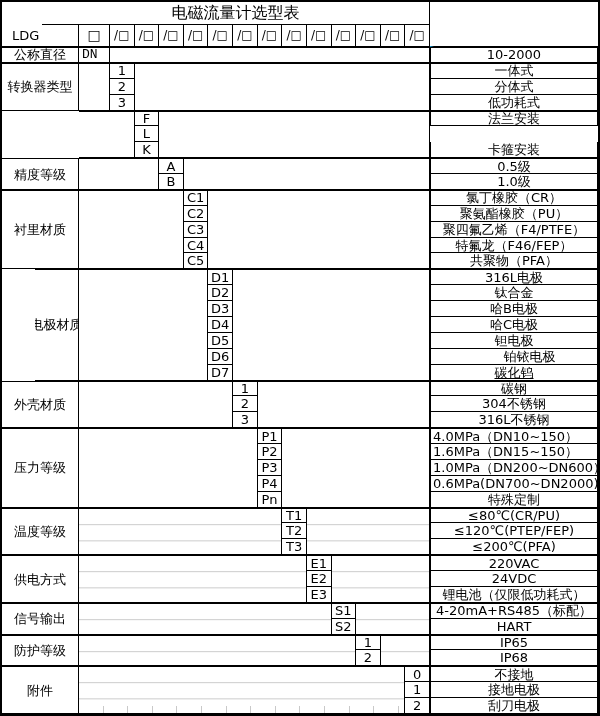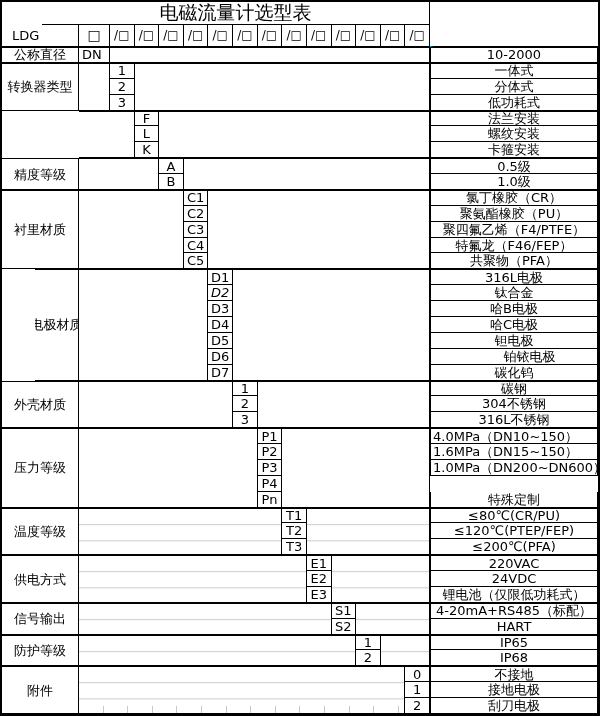--- a/index.html
+++ b/index.html
@@ -14,21 +14,21 @@
     grid-template-rows:repeat(44,1fr);
   }
   .cell{
     box-sizing:border-box;
     border-right:1px solid #000;border-bottom:1px solid #000;
     display:flex;align-items:center;justify-content:center;
     font-size:13px;line-height:1;white-space:nowrap;overflow:hidden;
     background:transparent;
   }
   .sec-top{border-top:1px solid #000;}
-  .title{grid-column:1 / span 15;grid-row:1;font-size:19px;margin-left:40px;}
+  .title{grid-column:1 / span 15;grid-row:1;font-size:16px;margin-left:40px;}
   .fn-header{grid-column:16;grid-row:1 / span 2;border-left:4px solid #0ea5e9;font-size:13px;margin-top:44px;}
   .ldg{grid-column:1;grid-row:2;justify-content:flex-start;padding-left:10px;}
   .boxcell{grid-column:2;grid-row:2;font-size:14px;}
   .slot{font-size:12px;letter-spacing:0px;}
   .label{text-align:center;}
   .dncode{justify-content:flex-start;padding-left:3px;}
   .val{border-left:1px solid #000;}
   .val.left{justify-content:flex-start;padding-left:2px;}
   .empty{}
   
@@ -60,39 +60,38 @@
       <div class="cell slot" style="grid-area: 2 / 7;">/□</div>
       <div class="cell slot" style="grid-area: 2 / 8;">/□</div>
       <div class="cell slot" style="grid-area: 2 / 9;">/□</div>
       <div class="cell slot" style="grid-area: 2 / 10;">/□</div>
       <div class="cell slot" style="grid-area: 2 / 11;">/□</div>
       <div class="cell slot" style="grid-area: 2 / 12;">/□</div>
       <div class="cell slot" style="grid-area: 2 / 13;">/□</div>
       <div class="cell slot" style="grid-area: 2 / 14;">/□</div>
       <div class="cell slot" style="grid-area: 2 / 15;">/□</div>
       <div class="cell label sec-top" style="grid-area: 3 / 1 / span 1;">公称直径</div>
-      <div class="cell code dncode sec-top" style="grid-area: 3 / 2;">DN</div>
+      <div class="cell code dncode sec-top" style="grid-area: 3 / 2; font-family: Liberation Mono, monospace;">DN</div>
       <div class="cell empty sec-top" style="grid-area: 3 / 3 / auto / span 13;"></div>
       <div class="cell val sec-top" style="grid-area: 3 / 16;">10-2000</div>
       <div class="cell label sec-top" style="grid-area: 4 / 1 / span 3;">转换器类型</div>
       <div class="cell empty sec-top" style="grid-area: 4 / 2 / span 3 / span 1;"></div>
       <div class="cell empty sec-top" style="grid-area: 4 / 4 / span 3 / span 12;"></div>
       <div class="cell code sec-top" style="grid-area: 4 / 3;">1</div>
       <div class="cell code" style="grid-area: 5 / 3;">2</div>
       <div class="cell code" style="grid-area: 6 / 3;">3</div>
       <div class="cell val sec-top" style="grid-area: 4 / 16;">一体式</div>
       <div class="cell val" style="grid-area: 5 / 16;">分体式</div>
       <div class="cell val" style="grid-area: 6 / 16;">低功耗式</div>
       <div class="cell empty sec-top" style="grid-area: 7 / 2 / span 3 / span 2;"></div>
       <div class="cell empty sec-top" style="grid-area: 7 / 5 / span 3 / span 11;"></div>
       <div class="cell code sec-top" style="grid-area: 7 / 4;">F</div>
       <div class="cell code" style="grid-area: 8 / 4;">L</div>
       <div class="cell code" style="grid-area: 9 / 4;">K</div>
       <div class="cell val sec-top" style="grid-area: 7 / 16;">法兰安装</div>
-      <div class="cell val" style="grid-area: 8 / 16;">螺纹安装</div>
       <div class="cell val" style="grid-area: 9 / 16;">卡箍安装</div>
       <div class="cell label sec-top" style="grid-area: 10 / 1 / span 2;">精度等级</div>
       <div class="cell empty sec-top" style="grid-area: 10 / 2 / span 2 / span 3;"></div>
       <div class="cell empty sec-top" style="grid-area: 10 / 6 / span 2 / span 10;"></div>
       <div class="cell code sec-top" style="grid-area: 10 / 5;">A</div>
       <div class="cell code" style="grid-area: 11 / 5;">B</div>
       <div class="cell val sec-top" style="grid-area: 10 / 16;">0.5级</div>
       <div class="cell val" style="grid-area: 11 / 16;">1.0级</div>
       <div class="cell label sec-top" style="grid-area: 12 / 1 / span 5;">衬里材质</div>
       <div class="cell empty sec-top" style="grid-area: 12 / 2 / span 5 / span 4;"></div>
@@ -104,53 +103,54 @@
       <div class="cell code" style="grid-area: 16 / 6;">C5</div>
       <div class="cell val sec-top" style="grid-area: 12 / 16;">氯丁橡胶（CR）</div>
       <div class="cell val" style="grid-area: 13 / 16;">聚氨酯橡胶（PU）</div>
       <div class="cell val" style="grid-area: 14 / 16;">聚四氟乙烯（F4/PTFE）</div>
       <div class="cell val" style="grid-area: 15 / 16;">特氟龙（F46/FEP）</div>
       <div class="cell val" style="grid-area: 16 / 16;">共聚物（PFA）</div>
       <div class="cell label sec-top" style="grid-area: 17 / 1 / span 7; margin-left: 33px;">电极材质</div>
       <div class="cell empty sec-top" style="grid-area: 17 / 2 / span 7 / span 5;"></div>
       <div class="cell empty sec-top" style="grid-area: 17 / 8 / span 7 / span 8;"></div>
       <div class="cell code sec-top" style="grid-area: 17 / 7;">D1</div>
-      <div class="cell code" style="grid-area: 18 / 7; font-style: italic;">D2</div>
+      <div class="cell code" style="grid-area: 18 / 7;">D2</div>
       <div class="cell code" style="grid-area: 19 / 7;">D3</div>
       <div class="cell code" style="grid-area: 20 / 7;">D4</div>
       <div class="cell code" style="grid-area: 21 / 7;">D5</div>
       <div class="cell code" style="grid-area: 22 / 7;">D6</div>
       <div class="cell code" style="grid-area: 23 / 7;">D7</div>
       <div class="cell val sec-top" style="grid-area: 17 / 16;">316L电极</div>
       <div class="cell val" style="grid-area: 18 / 16;">钛合金</div>
       <div class="cell val" style="grid-area: 19 / 16;">哈B电极</div>
       <div class="cell val" style="grid-area: 20 / 16;">哈C电极</div>
       <div class="cell val" style="grid-area: 21 / 16;">钽电极</div>
       <div class="cell val" style="grid-area: 22 / 16; padding-left: 31px;">铂铱电极</div>
-      <div class="cell val" style="grid-area: 23 / 16;">碳化钨</div>
+      <div class="cell val" style="grid-area: 23 / 16; text-decoration: underline;">碳化钨</div>
       <div class="cell label sec-top" style="grid-area: 24 / 1 / span 3;">外壳材质</div>
       <div class="cell empty sec-top" style="grid-area: 24 / 2 / span 3 / span 6;"></div>
       <div class="cell empty sec-top" style="grid-area: 24 / 9 / span 3 / span 7;"></div>
       <div class="cell code sec-top" style="grid-area: 24 / 8;">1</div>
       <div class="cell code" style="grid-area: 25 / 8;">2</div>
       <div class="cell code" style="grid-area: 26 / 8;">3</div>
       <div class="cell val sec-top" style="grid-area: 24 / 16;">碳钢</div>
       <div class="cell val" style="grid-area: 25 / 16;">304不锈钢</div>
       <div class="cell val" style="grid-area: 26 / 16;">316L不锈钢</div>
       <div class="cell label sec-top" style="grid-area: 27 / 1 / span 5;">压力等级</div>
       <div class="cell empty sec-top" style="grid-area: 27 / 2 / span 5 / span 7;"></div>
       <div class="cell empty sec-top" style="grid-area: 27 / 10 / span 5 / span 6;"></div>
       <div class="cell code sec-top" style="grid-area: 27 / 9;">P1</div>
       <div class="cell code" style="grid-area: 28 / 9;">P2</div>
       <div class="cell code" style="grid-area: 29 / 9;">P3</div>
       <div class="cell code" style="grid-area: 30 / 9;">P4</div>
       <div class="cell code" style="grid-area: 31 / 9;">Pn</div>
       <div class="cell val sec-top left" style="grid-area: 27 / 16;">4.0MPa（DN10~150）</div>
       <div class="cell val left" style="grid-area: 28 / 16;">1.6MPa（DN15~150）</div>
       <div class="cell val left" style="grid-area: 29 / 16;">1.0MPa（DN200~DN600）</div>
+      <div class="cell val left" style="grid-area: 30 / 16;">0.6MPa(DN700~DN2000)</div>
       <div class="cell val" style="grid-area: 31 / 16;">特殊定制</div>
       <div class="cell label sec-top" style="grid-area: 32 / 1 / span 3;">温度等级</div>
       <div class="cell empty sec-top gridlines" style="grid-area: 32 / 2 / span 3 / span 8;"></div>
       <div class="cell empty sec-top gridlines" style="grid-area: 32 / 11 / span 3 / span 5;"></div>
       <div class="cell code sec-top" style="grid-area: 32 / 10;">T1</div>
       <div class="cell code" style="grid-area: 33 / 10;">T2</div>
       <div class="cell code" style="grid-area: 34 / 10;">T3</div>
       <div class="cell val sec-top" style="grid-area: 32 / 16;">≤80℃(CR/PU)</div>
       <div class="cell val" style="grid-area: 33 / 16;">≤120℃(PTEP/FEP)</div>
       <div class="cell val" style="grid-area: 34 / 16;">≤200℃(PFA)</div>

